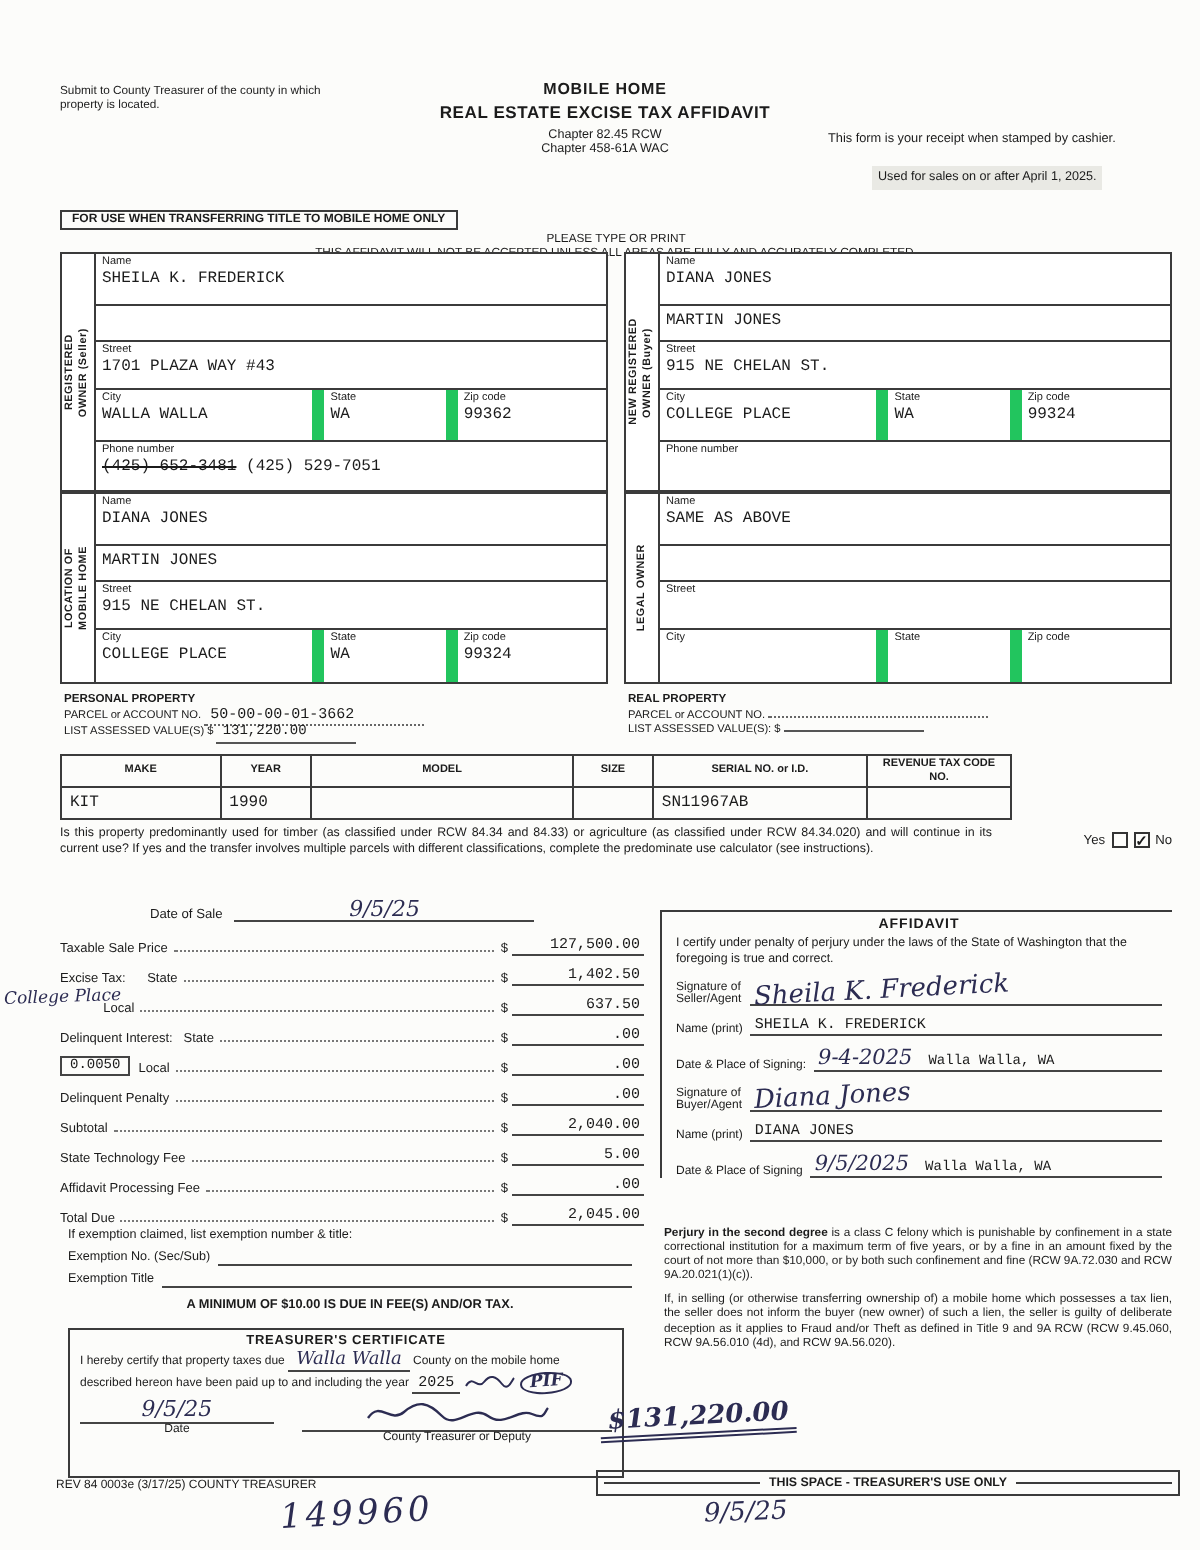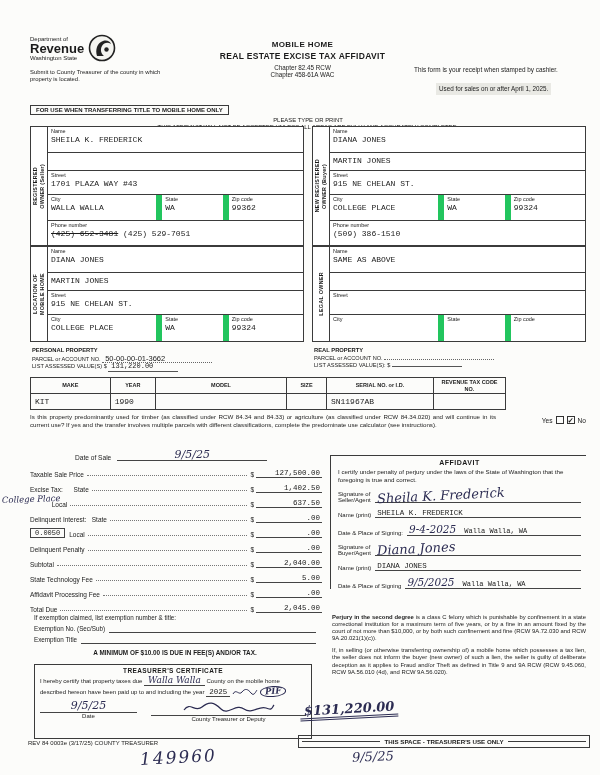--- a/index.html
+++ b/index.html
@@ -48,21 +48,21 @@
 .sub-city{flex:1.5;}
 .sub-state{flex:.8;}
 .sub-zip{flex:1;}
 .f-phone{height:24px;}
 .struck{text-decoration:line-through;}
 
 
 .parcel{position:absolute;left:30px;top:346px;width:556px;display:grid;grid-template-columns:1fr 1fr;column-gap:8px;}
 .pcell{font-size:5.6px;line-height:7.5px;padding:1px 2px;}
 .ptitle{font-weight:bold;font-size:5.8px;}
-.pnum{font-family:Liberation Sans, sans-serif;font-size:7.5px;border-bottom:1px dotted #666;padding:0 3px;display:inline-block;min-width:110px;}
+.pnum{font-family:Liberation Mono, monospace;font-size:7.5px;border-bottom:1px dotted #666;padding:0 3px;display:inline-block;min-width:110px;}
 .passessed{font-family:"Liberation Mono","DejaVu Sans Mono",monospace;font-size:7px;border-bottom:1px solid #555;padding:0 3px;display:inline-block;min-width:70px;}
 
 
 .vtable{position:absolute;left:30px;top:377px;width:476px;border-collapse:collapse;}
 .vtable th{border:1px solid #3b3b3b;font-size:5.5px;font-weight:bold;padding:1px 2px;line-height:6.5px;}
 .vtable td{border:1px solid #3b3b3b;font-family:"Liberation Mono","DejaVu Sans Mono",monospace;font-size:8px;height:16px;padding:0 4px;}
 
 
 .question{position:absolute;left:30px;top:413px;width:556px;display:flex;}
 .qtext{width:466px;font-size:6.2px;line-height:7.6px;text-align:justify;}
@@ -124,32 +124,20 @@
 .rev-foot{position:absolute;left:28px;top:740px;font-size:6px;}
 .hw-receipt{position:absolute;left:140px;top:747px;font-size:17px;letter-spacing:2px;transform:rotate(-3deg);}
 .hw-botdate{position:absolute;left:352px;top:749px;font-size:13px;transform:rotate(-2deg);}
 </style>
 </head>
 <body>
 
 <div class="page">
 
   <div class="hdr-left">
-    <div class="agency-row">
-      <div>
-        <div class="ag-top">Department of</div>
-        <div class="ag-mid">Revenue</div>
-        <div class="ag-bot">Washington State</div>
-      </div>
-      <svg class="logo-svg" width="28" height="28" viewBox="0 0 28 28">
-        <circle cx="14" cy="14" r="12.5" fill="#f4f4f0" stroke="#222" stroke-width="1.6"></circle>
-        <path d="M9 22 C7 16,9 9,15 7 C19 5.7,22 7.5,23 10 C20 8,16 8.5,14 12 C12 15.5,13 19.5,16 22 Z" fill="#222"></path>
-        <circle cx="18.5" cy="15.5" r="2.2" fill="#222"></circle>
-      </svg>
-    </div>
     <div class="submit-note">Submit to County Treasurer of the county in which property is located.</div>
   </div>
 
   <div class="hdr-center">
     <div class="t1">MOBILE HOME</div>
     <div class="t2">REAL ESTATE EXCISE TAX AFFIDAVIT</div>
     <div class="chap">Chapter 82.45 RCW</div>
     <div class="chap2">Chapter 458-61A WAC</div>
   </div>
 
@@ -233,21 +221,20 @@
             <span class="flabel">State</span>
             <div class="fval">WA</div>
           </div>
           <div class="sub sub-zip">
             <span class="flabel">Zip code</span>
             <div class="fval">99324</div>
           </div>
         </div>
         <div class="fld f-phone">
           <span class="flabel">Phone number</span>
-          <div class="fval">(509) 386-1510</div>
         </div>
       </div>
     </div>
 
     <div class="ocell">
       <div class="vstrip">
         <span class="vtxt">LOCATION OF</span>
         <span class="vtxt">MOBILE HOME</span>
       </div>
       <div class="fields">

